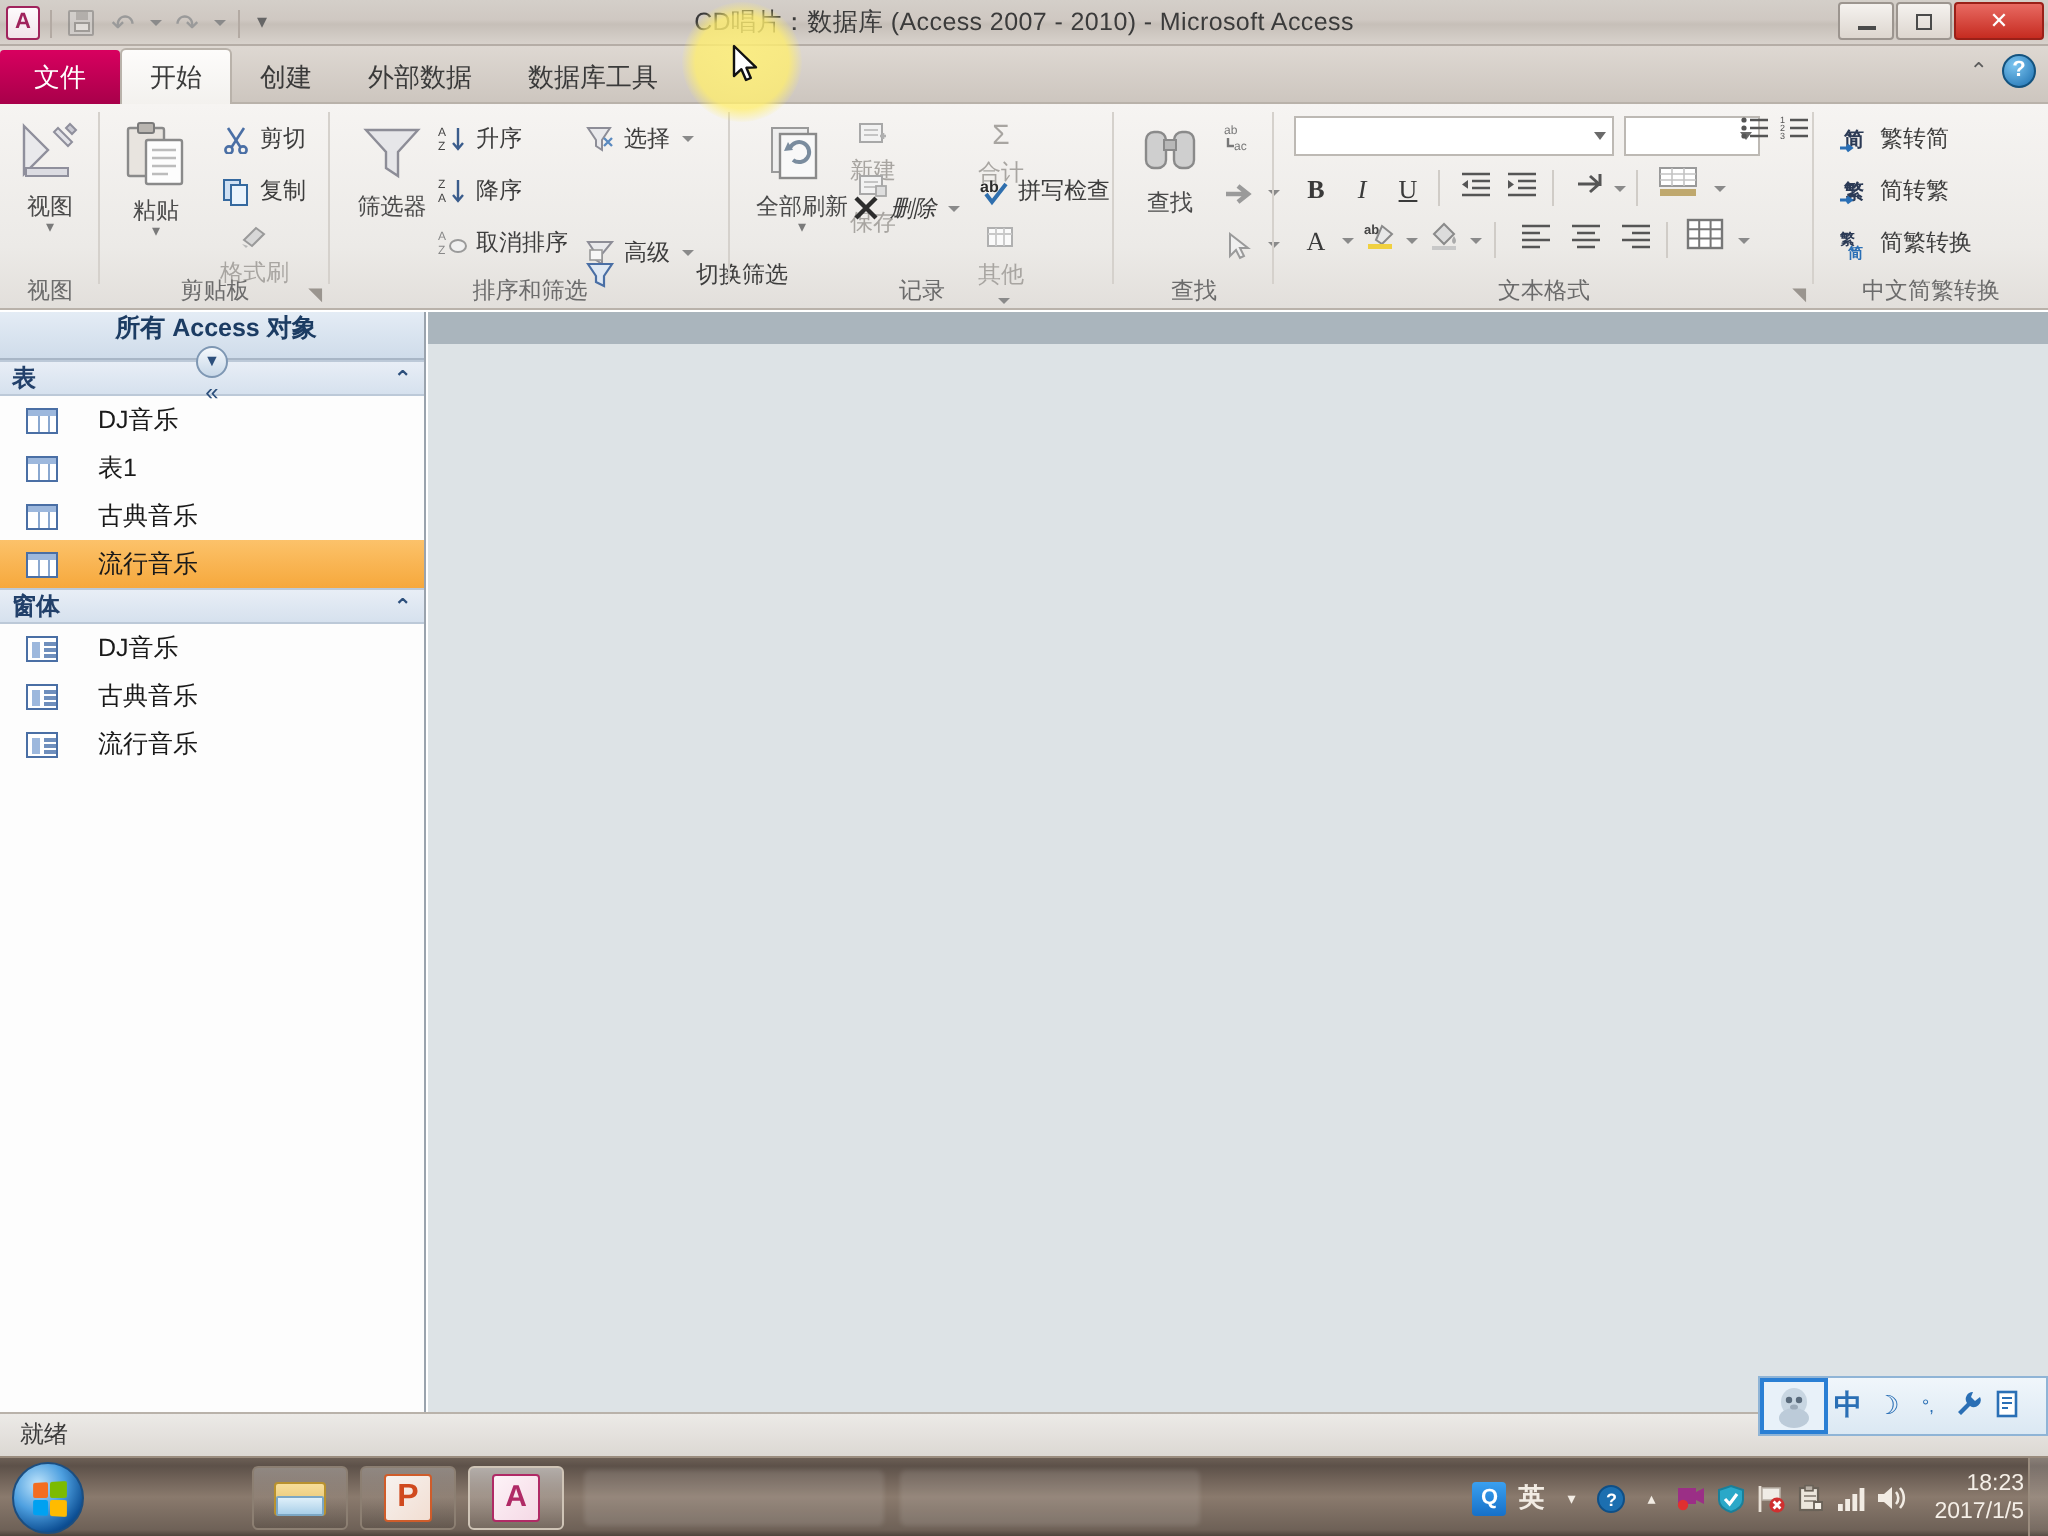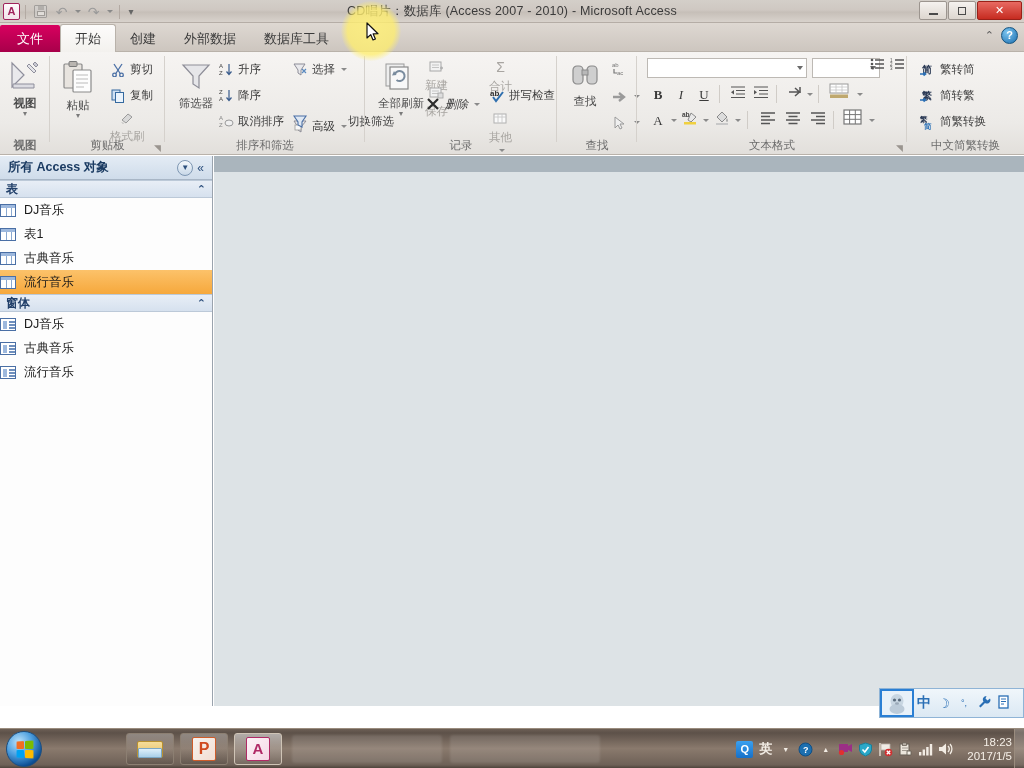--- a/index.html
+++ b/index.html
@@ -108,21 +108,21 @@
 
   
   .navpane {
     position: absolute; left: 0; top: 156px; width: 213px; height: 550px;
     background: #fdfdfd; border-right: 1px solid #9aa3ad;
   }
   .nav-header {
     position: relative; height: 24px;
     background: linear-gradient(to bottom,#e4ecf5,#cfdcea);
     border-bottom: 1px solid #a8b6c6;
-    display: flex; align-items: center; padding: 0 4px;
+    display: flex; align-items: center; padding: 0 4px; flex-direction: column;
   }
   .nav-header .t { font-size: 12.5px; color: #1c3c63; font-weight: bold; flex: 1; padding-left: 4px; }
   .nav-round {
     width: 16px; height: 16px; border-radius: 50%;
     background: linear-gradient(to bottom,#f4f8fc,#c8d8e8); border: 1px solid #7e97b3;
     font-size: 8px; color: #2c4f7c; text-align: center; line-height: 14px;
   }
   .nav-dblchev { font-size: 12px; color: #2c4f7c; padding: 0 4px; }
   .searchrow { padding: 5px 6px 4px 6px; background: #fdfdfd; position: relative; }
   .searchbox {
@@ -134,21 +134,21 @@
   .mag .ring { position: absolute; left: 1px; top: 1px; width: 9px; height: 9px; border: 2px solid #2f6fae; border-radius: 50%; }
   .mag .hnd { position: absolute; left: 9.5px; top: 9.5px; width: 6px; height: 2px; background: #2f6fae; transform: rotate(45deg); }
   .grp-header {
     height: 18px; background: linear-gradient(to bottom,#e8eef6,#d6e1ee);
     border-top: 1px solid #bcc9d8; border-bottom: 1px solid #bcc9d8;
     display: flex; align-items: center; padding: 0 6px;
     font-size: 12px; color: #22406a; font-weight: bold;
   }
   .grp-header .chev { margin-left: auto; font-size: 11px; color: #2c4f7c; }
   .nav-item {
-    height: 24px; display: flex; align-items: center; gap: 8px; 
+    height: 24px; display: flex; align-items: center; gap: 20px; padding-left: 13px;
     font-size: 12.5px; color: #1a1a1a;
   }
   .nav-item.selected { background: linear-gradient(to bottom,#fcc26a,#f6a83c); }
   .tbl-icon { width: 16px; height: 13px; border: 1px solid #4a6fa5; background: #fff; position: relative; }
   .tbl-icon:before { content:""; position:absolute; left:0; top:0; right:0; height:3.5px; background:#9db8dd; }
   .tbl-icon:after { content:""; position:absolute; left:5px; top:3.5px; bottom:0; width:1px; background:#8aa8d0; box-shadow: 5px 0 0 #8aa8d0; }
   .form-icon { width: 16px; height: 13px; border: 1px solid #4a6fa5; background: #fff; position: relative; }
   .form-icon:before { content:""; position:absolute; left:1.5px; top:2px; width:4px; height:8px; background:#9db8dd; }
   .form-icon:after { content:""; position:absolute; left:7.5px; top:2.5px; width:6px; height:1.5px; background:#6f8fbd; box-shadow: 0 3px 0 #6f8fbd, 0 6px 0 #6f8fbd; }
 
@@ -274,21 +274,21 @@
       <div class="tab">数据库工具</div>
     </div>
     <div class="tabright">
       <div class="collapse-chev">⌃</div>
       <div class="help-btn">?</div>
     </div>
   </div>
 
   <div class="ribbon">
 
-    <div class="rgroup" style="left:0; width:50px;font-weight:bold;">
+    <div class="rgroup" style="left:0; width:50px;">
       <div class="bigbtn" style="left:-3px; top:8px;">
         <svg width="34" height="32" viewBox="0 0 34 32">
           <path d="M4 3 L16 15 L4 27 Z" fill="#e9e9ec" stroke="#8f8f9c" stroke-width="1.2"></path>
           <path d="M5 24 L26 24 L26 28 L5 28 Z" fill="#dcdce2" stroke="#8f8f9c" stroke-width="1"></path>
           <path d="M21 4 L28 11 L26 13 L19 6 Z" fill="#e3e3e8" stroke="#8f8f9c" stroke-width="1"></path>
           <path d="M27 2 L30 5 L28 7 L25 4 Z" fill="#c9c9d2" stroke="#8f8f9c" stroke-width="1"></path>
         </svg>
         <div class="lbl">视图</div>
         <div class="dd">▾</div>
       </div>
@@ -395,21 +395,21 @@
       <div class="smallitem" style="left:127px; top:24px;margin-top:40px;">
         <span class="sicon">
           <svg width="15" height="15" viewBox="0 0 15 15">
               <path d="M1 2 L13 2 L8 8 L8 13 L5 11 L5 8 Z" fill="#e9e9ec" stroke="#8d8d97" stroke-width="1"></path>
               <rect x="2" y="6" width="6" height="5" fill="#f7f7f7" stroke="#9a9a9a" stroke-width=".8"></rect>
             </svg>
         </span>
         <span>高级</span>
         <span class="caret-sm"></span>
       </div>
-      <div class="smallitem" style="left:127px; top:59px;gap:40px;">
+      <div class="smallitem" style="left:127px; top:75px;gap:40px;">
         <span class="sicon">
           <svg width="15" height="15" viewBox="0 0 15 15">
               <path d="M1 2 L13 2 L9 8 L9 13 L5 11 L5 8 Z" fill="#dfe8f3" stroke="#4a6fa5" stroke-width="1.1"></path>
             </svg>
         </span>
         <span>切换筛选</span>
       </div>
       <div class="gtitle">排序和筛选</div>
       <div class="gsep"></div>
     </div>
@@ -720,20 +720,23 @@
     <div class="nav-item">
       <span class="form-icon"></span>
       <span>流行音乐</span>
     </div>
   </div>
 
   <div class="workarea">
     <div class="work-top-strip"></div>
   </div>
 
+  <div class="statusbar">
+    <span>就绪</span>
+  </div>
 
   <div class="imebar">
     <div class="ime-qq">
       <svg width="20" height="22" viewBox="0 0 20 22">
           <ellipse cx="10" cy="9" rx="6.5" ry="7" fill="#c8d6e2"></ellipse>
           <ellipse cx="10" cy="17" rx="7.5" ry="5" fill="#bccbd9"></ellipse>
           <circle cx="7.5" cy="8" r="1.6" fill="#5a6b7c"></circle>
           <circle cx="12.5" cy="8" r="1.6" fill="#5a6b7c"></circle>
           <ellipse cx="10" cy="11.5" rx="2" ry="1.3" fill="#9aa9b8"></ellipse>
         </svg>

